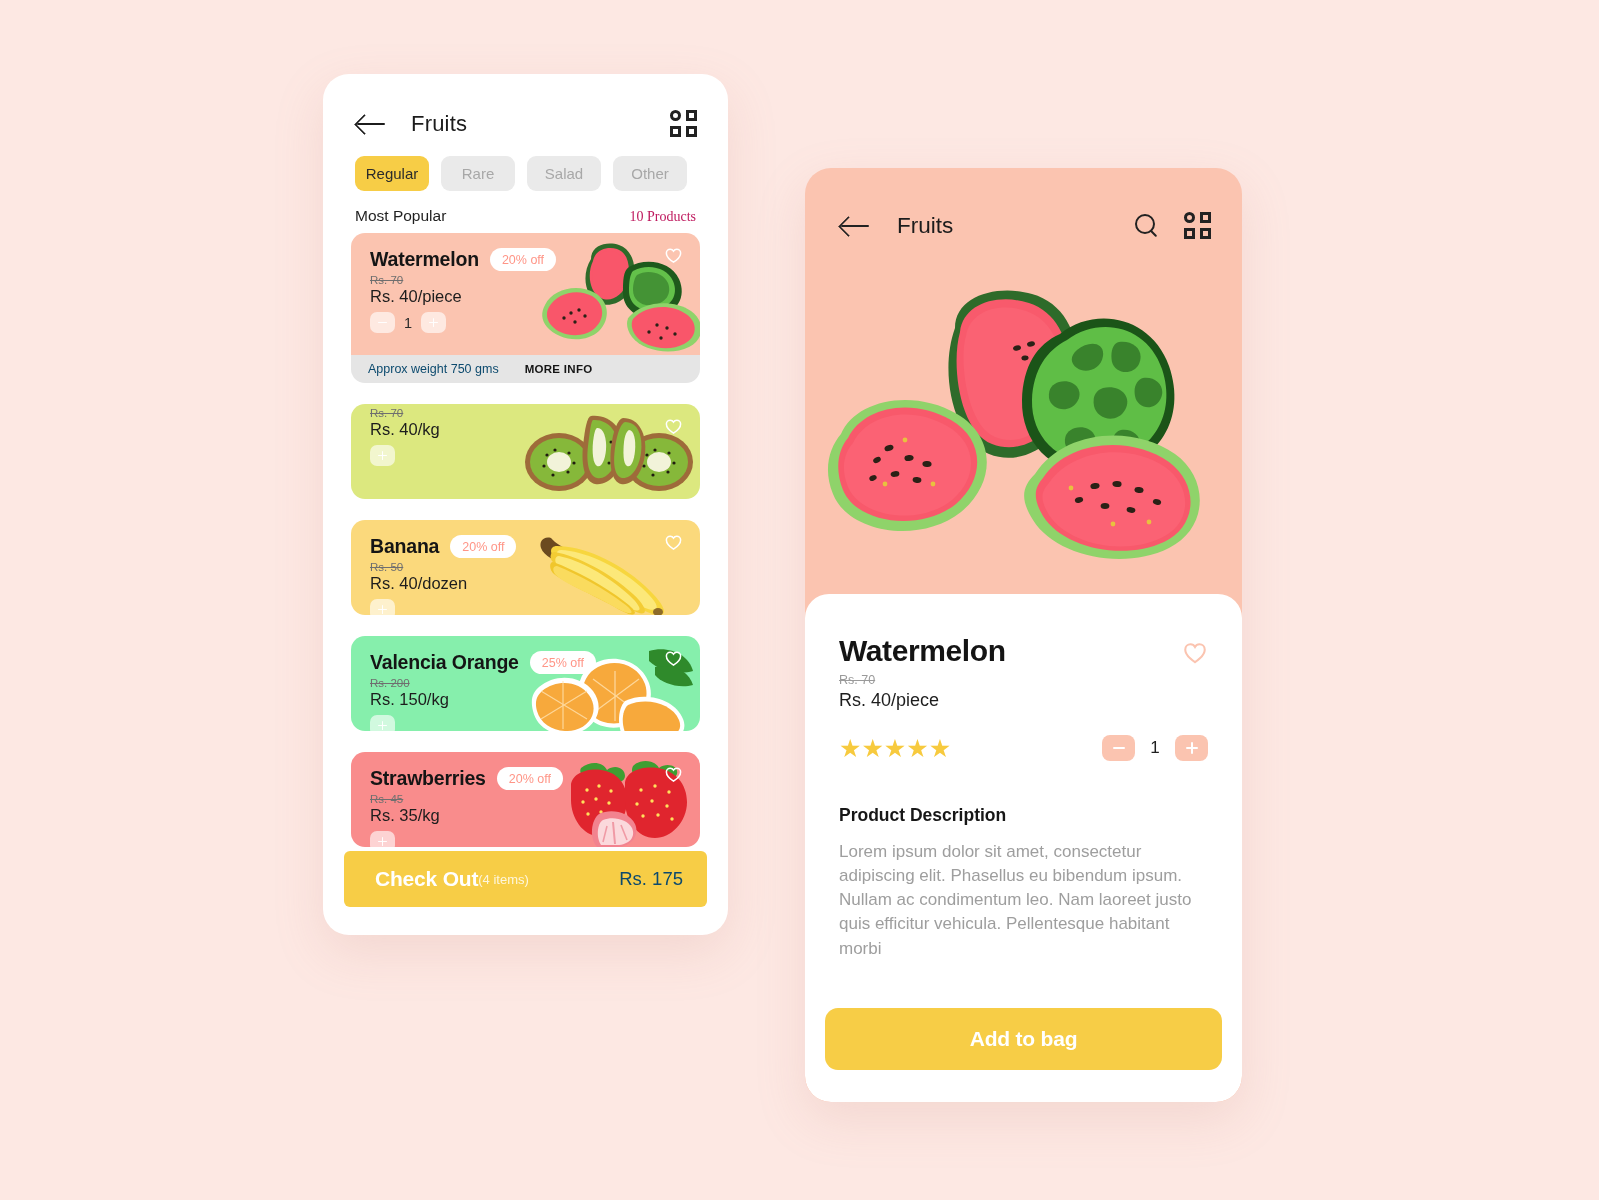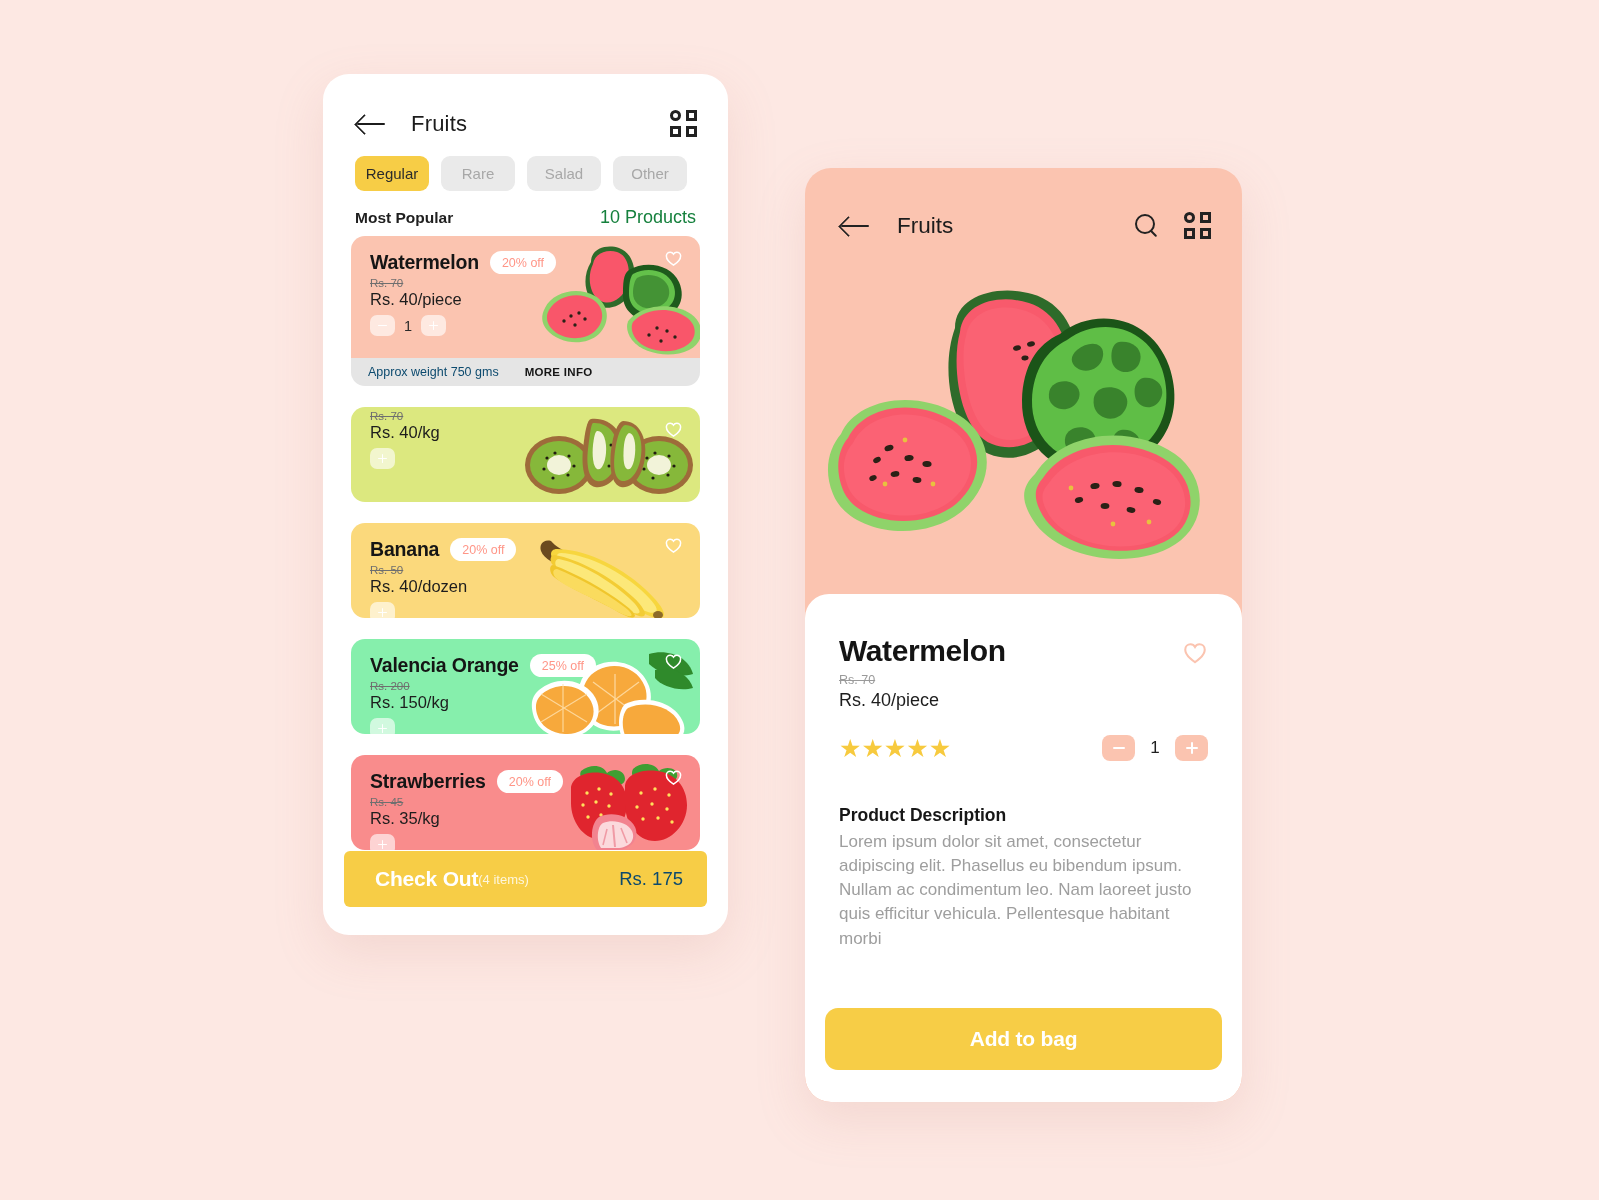--- a/index.html
+++ b/index.html
@@ -108,26 +108,27 @@
   }
 
   .section-row {
     display: flex;
     align-items: baseline;
     justify-content: space-between;
     padding: 16px 32px 8px 32px;
   }
   .section-title {
     font-size: 15.5px;
-    font-weight: bold;
+    font-weight: normal;
     color: #1f1f1f;
   }
   .section-count {
-    font-size: 18px;
-    color: #15803d;
+    font-size: 14px;
+    color: #be185d;
+    font-family: Liberation Serif, serif;
   }
 
   .cards-wrap {
     padding: 0 28px;
     display: flex;
     flex-direction: column;
     gap: 21px;
   }
 
   .fruit-card {
@@ -408,21 +409,21 @@
   .desc-title {
     font-size: 17.5px;
     font-weight: bold;
     color: #171717;
     margin-top: 44px;
   }
   .desc-body {
     font-size: 17px;
     line-height: 1.42;
     color: #9e9e9e;
-    margin-top: 4px;
+    margin-top: 14px;
     max-width: 360px;
   }
 
   .add-bag {
     position: absolute;
     left: 20px;
     bottom: 32px;
     width: 397px;
     height: 62px;
     background: #F7CD46;

